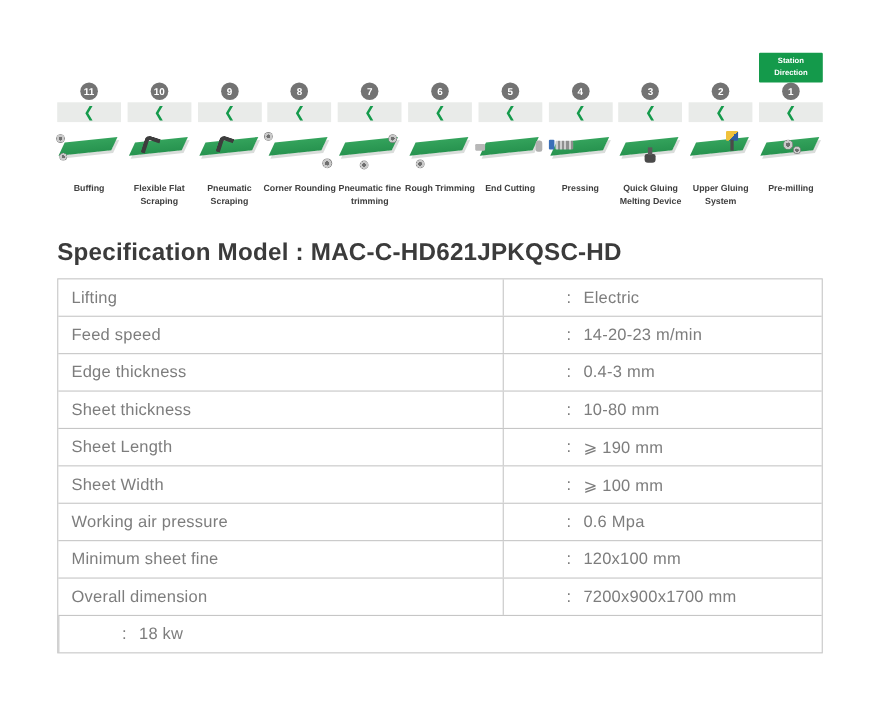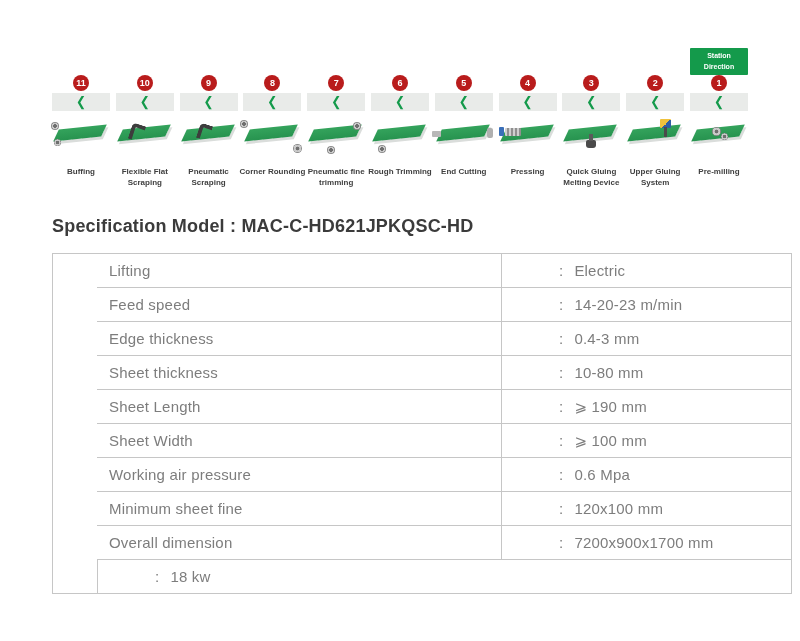--- a/index.html
+++ b/index.html
@@ -6,21 +6,21 @@
   .page{position:relative;width:800px;height:641px;background:#ffffff;overflow:hidden;
         font-family:"Liberation Sans","DejaVu Sans",sans-serif;}
 
   
   .strip{position:absolute;left:52px;top:48px;width:696px;}
   .badge{position:absolute;top:0;right:0;width:58px;box-sizing:border-box;background:#149a4b;
          color:#fff;font-size:7px;font-weight:bold;text-align:center;line-height:1.5;
          padding:3px 4px;border-radius:1px;}
   .stations{display:flex;justify-content:space-between;padding-top:27px;}
   .station{width:58px;display:flex;flex-direction:column;align-items:center;}
-  .num{width:16px;height:16px;border-radius:50%;background:#b91c1c;color:#fff;
+  .num{width:16px;height:16px;border-radius:50%;background:#737373;color:#fff;
        font-size:9px;font-weight:bold;display:flex;align-items:center;justify-content:center;}
   .bar{margin-top:2px;width:58px;height:18px;background:#e9ebe9;display:flex;
        align-items:center;justify-content:center;}
   .chev{color:#149a4b;font-size:12px;font-weight:bold;line-height:1;transform:scaleY(1.1);}
   .ill{position:relative;margin-top:7px;width:64px;height:36px;}
   .board{position:absolute;left:7px;top:9px;width:48px;height:12px;
          background:linear-gradient(180deg,#34a35c,#27934f);
          transform:skew(-25deg,-6deg);box-shadow:3px 3px 0 #dadddb;}
   .a1,.a2{position:absolute;display:block;}
   
@@ -53,25 +53,25 @@
       background:linear-gradient(135deg,#f0c23c 55%,#2f5fa5 55%);}
   .v-upperglue .a2{right:20px;top:9px;width:3px;height:10px;background:#4a4a4a;}
   .v-premill .a1{left:25px;top:9px;width:9px;height:9px;border-radius:50%;
       background:radial-gradient(circle,#6f6f6f 30%,#c9c9c9 32% 60%,#8a8a8a 62%);}
   .v-premill .a2{left:34px;top:15px;width:7px;height:7px;border-radius:50%;
       background:radial-gradient(circle,#6f6f6f 30%,#c9c9c9 32% 60%,#8a8a8a 62%);}
   .lbl{margin-top:13px;width:74px;text-align:center;font-size:8px;font-weight:bold;
        color:#3f3f3f;line-height:1.35;}
 
   
-  .heading{position:absolute;left:52px;top:216px;font-size:18px;font-weight:bold;
+  .heading{position:absolute;left:52px;top:216px;font-size:22px;font-weight:bold;
            color:#3b3b3b;letter-spacing:0.2px;}
 
   
-  .spec-table{position:absolute;left:52px;top:253px;width:694px;border:1px solid #c6c6c6;padding-left:44px;}
+  .spec-table{position:absolute;left:52px;top:253px;width:694px;border:1px solid #c6c6c6;}
   .row{display:flex;height:33px;border-bottom:1px solid #c6c6c6;}
   .row:last-child{border-bottom:none;}
   .cell-label{width:392px;padding-left:12px;display:flex;align-items:center;
               font-size:15px;color:#7d7d7d;letter-spacing:0.2px;}
   .cell-value{flex:1;border-left:1px solid #c6c6c6;padding-left:57px;display:flex;
               align-items:center;font-size:15px;color:#7d7d7d;letter-spacing:0.2px;}
   .vtxt{margin-left:11px;}
 </style>
 </head>
 <body>

